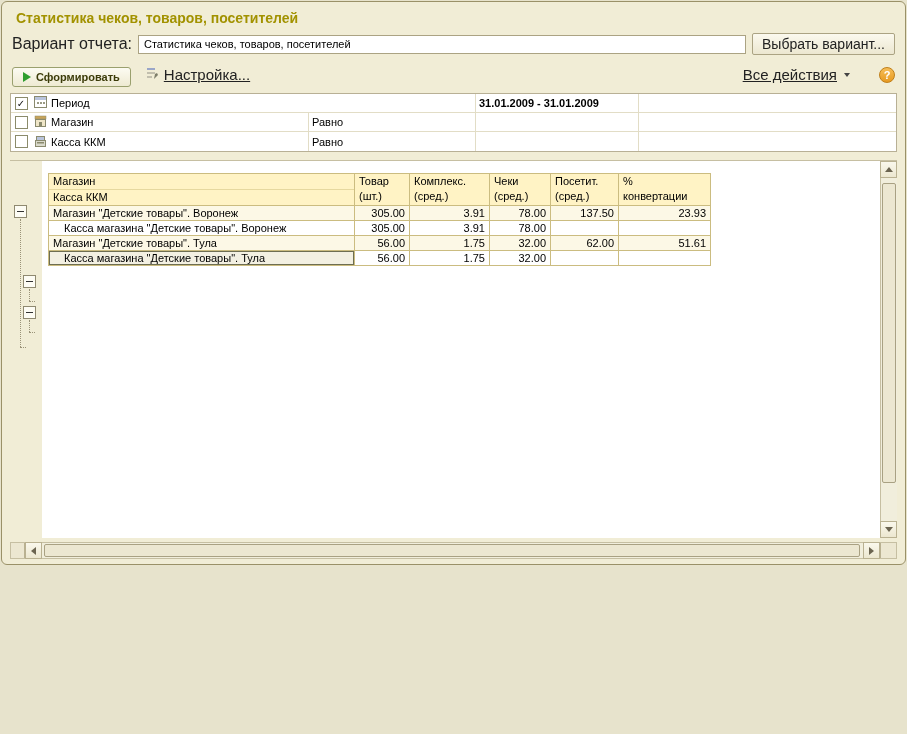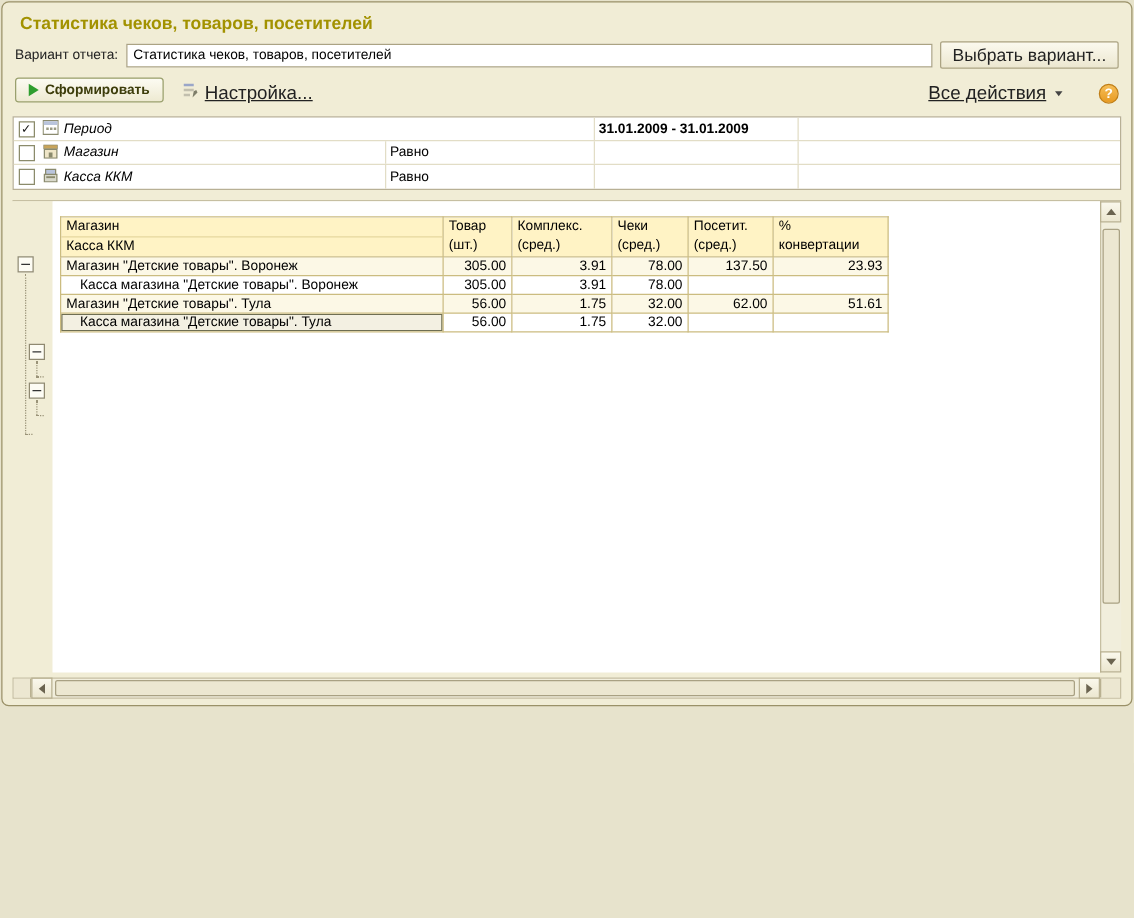--- a/index.html
+++ b/index.html
@@ -5,41 +5,41 @@
   * { box-sizing: border-box; }
   html,body { margin:0; padding:0; background:#E7E3CC; font-family:"Liberation Sans", sans-serif; }
   .window {
     position:relative; width:905px; height:564px; margin:1px;
     background:#F1EDD6; border:1px solid #9A9168; border-radius:6px; overflow:hidden;
   }
   .app-title { color:#A29200; font-weight:bold; font-size:14px; padding:8px 14px 4px; }
 
   
   .variant-row { display:flex; align-items:center; gap:6px; padding:3px 10px 2px; }
-  .variant-row label { font-size:11px; color:#222; white-space:nowrap; }
+  .variant-row label { font-size:16px; color:#222; white-space:nowrap; }
   .variant-input { flex:1; height:19px; border:1px solid #ABA383; background:#fff; font-size:11px; padding:0 5px; font-family:"Liberation Sans", sans-serif; }
   .btn { border:1px solid #ABA383; background:linear-gradient(#FBF9EE,#ECE7D0); font-size:14px; padding:2px 9px; border-radius:2px; color:#222; cursor:default; font-family:"Liberation Sans", sans-serif; }
 
   
-  .toolbar { display:flex; align-items:flex-start; gap:10px; padding:5px 10px 6px; }
+  .toolbar { display:flex; align-items:flex-end; gap:10px; padding:5px 10px 6px; }
   .btn-generate { display:inline-flex; align-items:center; gap:5px; border:1px solid #9AA06E; background:linear-gradient(#FCFBF2,#EEEAD2); font-weight:bold; font-size:11px; color:#3C3C0A; padding:3px 10px; border-radius:3px; }
   .play-icon { width:0; height:0; border-left:8px solid #2F9E2F; border-top:5px solid transparent; border-bottom:5px solid transparent; }
   .btn-flat { display:inline-flex; align-items:center; gap:5px; background:transparent; border:1px solid transparent; font-size:15px; color:#222; padding:3px 4px;text-decoration:underline; }
   .toolbar-right { margin-left:auto; display:flex; align-items:center; gap:24px; }
   .chevron-down { width:0; height:0; border-top:4px solid #444; border-left:3px solid transparent; border-right:3px solid transparent; display:inline-block; margin-left:2px; }
   .btn-help { width:16px; height:16px; border-radius:50%; background:linear-gradient(#F6BE58,#E79A22); border:1px solid #C07F18; color:#fff; font-weight:bold; font-size:11px; display:flex; align-items:center; justify-content:center; }
 
   
   .filters { margin:0 8px; border:1px solid #B8B095; background:#fff; }
   .filter-row { display:flex; height:19px; align-items:stretch; border-bottom:1px solid #E2DDC6; font-size:11px; }
   .filter-row:last-child { border-bottom:none; }
   .fc { display:flex; align-items:center; padding:0 3px; border-right:1px solid #E2DDC6; }
   .f-check { width:20px; justify-content:center; border-right:none; }
   .checkbox { width:13px; height:13px; border:1px solid #8B8B6B; background:#fff; font-size:10px; line-height:11px; text-align:center; color:#111; }
-  .f-name { width:278px; gap:4px;font-style:italic; }
+  .f-name { width:278px; gap:4px; }
   .f-name.merged { width:445px; }
   .f-cond { width:167px; }
   .f-value { width:163px;font-weight:bold; }
   .f-rest { flex:1; border-right:none; }
   .mini-icon { display:inline-block; }
 
   
   .report-wrap { position:absolute; left:8px; right:8px; top:158px; bottom:26px; border-top:1px solid #C6BFA2; }
   .gutter { position:absolute; left:0; top:0; width:32px; height:100%; background:#F1EDD6; }
   .sheet { position:absolute; left:32px; right:17px; top:0; bottom:0; background:#fff; overflow:hidden; }

